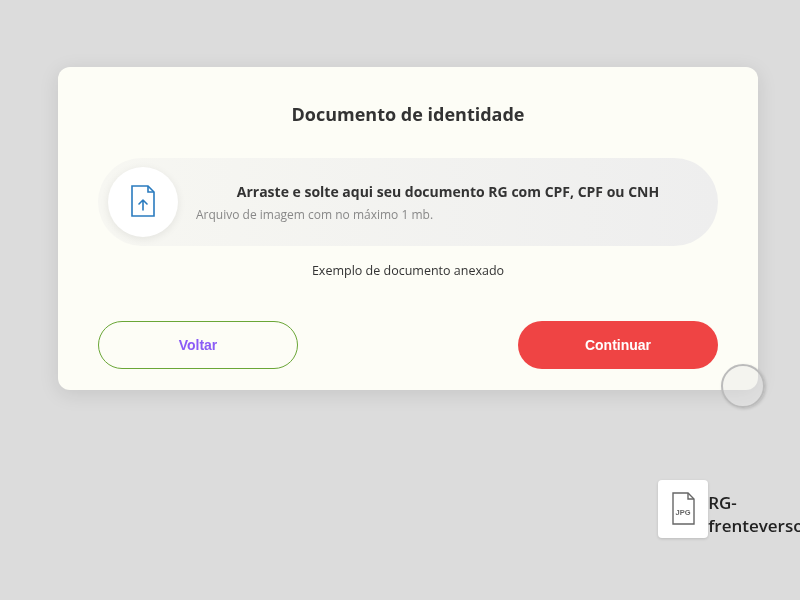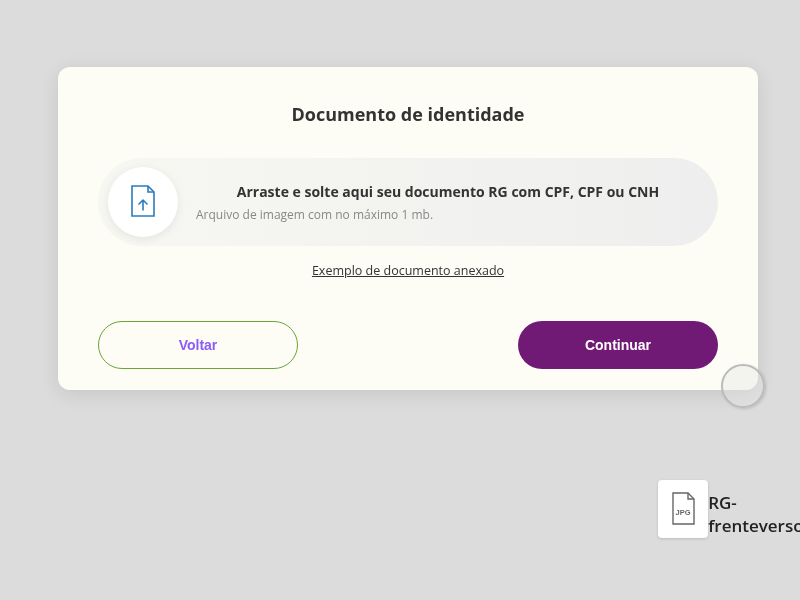--- a/index.html
+++ b/index.html
@@ -76,42 +76,41 @@
       font-weight: 700;
       color: #333;
       cursor: pointer;
       flex-shrink: 0;
     }
     .example-link {
       display: block;
       text-align: center;
       font-size: 12.5px;
       color: #333;
-      text-decoration: underline;
       margin-bottom: 42px;
       cursor: pointer;
     }
     .actions {
       display: flex;
       justify-content: space-between;
       align-items: center;
     }
     .back-btn {
       background: transparent;
       border: 1.5px solid #6aa636;
       border-radius: 26px;
       width: 200px;
       height: 48px;
       font-size: 14px;
       font-weight: 700;
       color: #8b5cf6;
       cursor: pointer;
     }
     .continue-btn {
-      background: #701a75;
+      background: #ef4444;
       border: none;
       border-radius: 26px;
       width: 200px;
       height: 48px;
       font-size: 14px;
       font-weight: 700;
       color: #fff;
       cursor: pointer;
     }
     .cursor-ghost {

